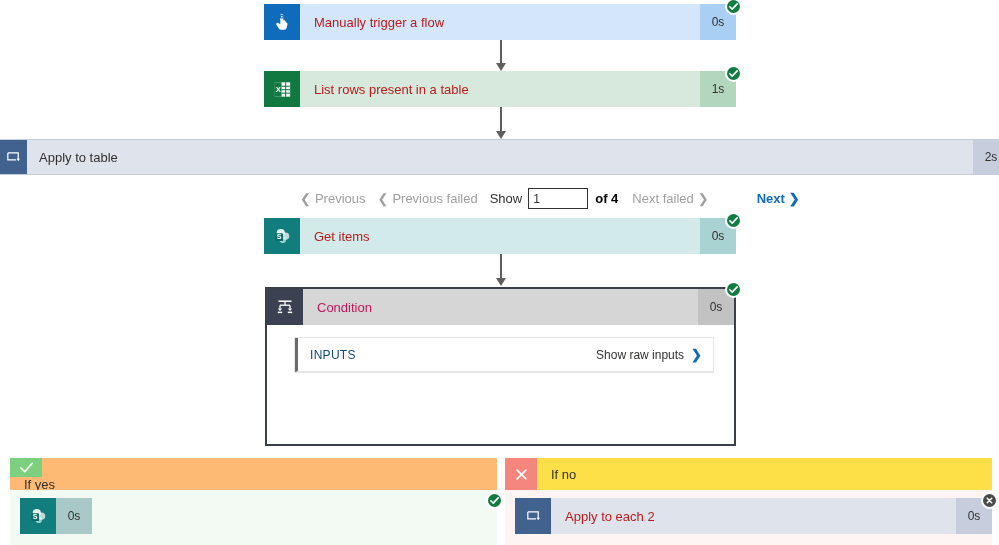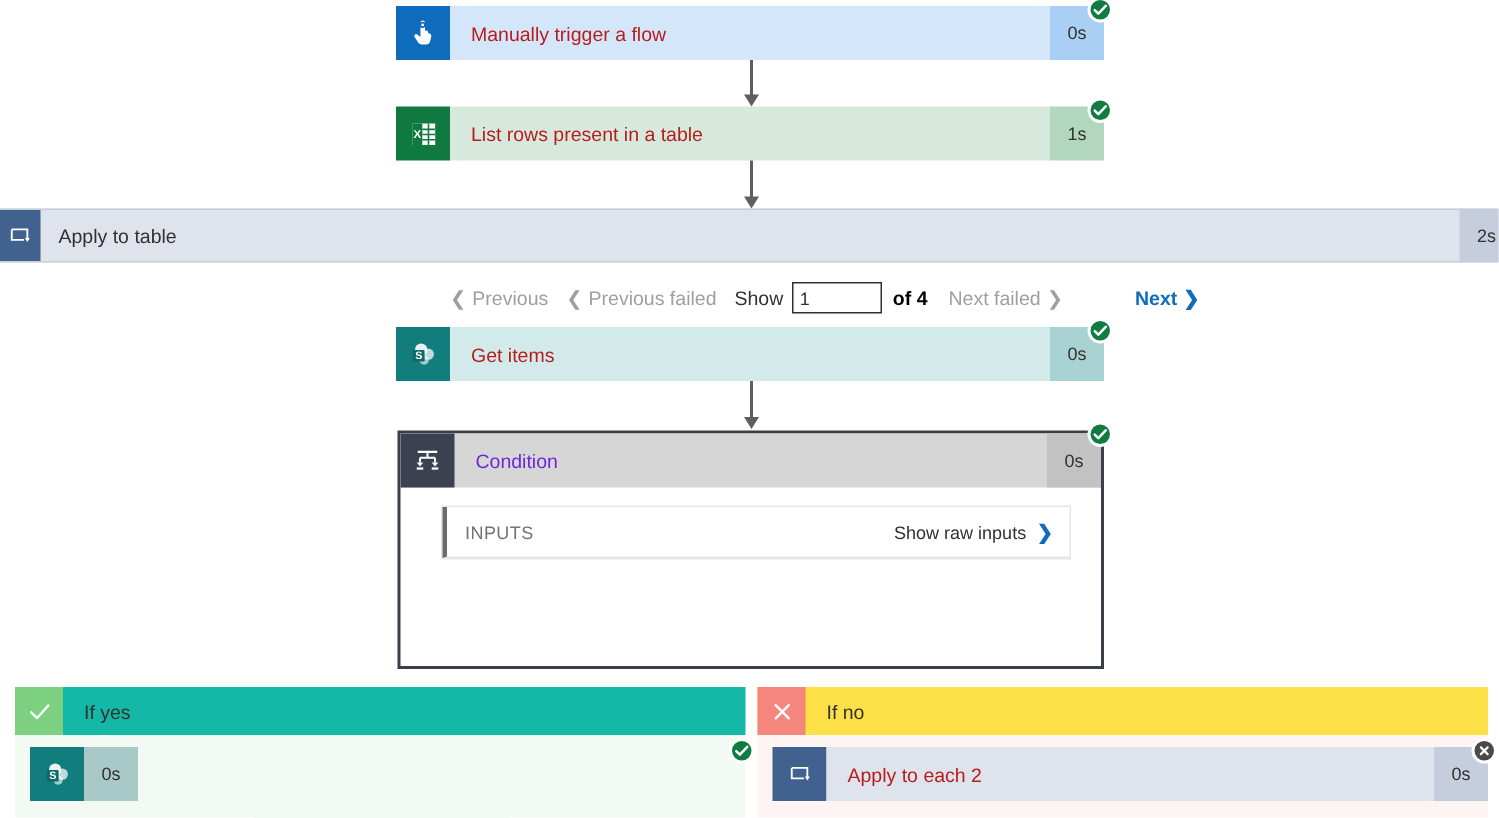--- a/index.html
+++ b/index.html
@@ -118,42 +118,42 @@
   }
   .cond-head {
     height: 36px;
     display: flex; align-items: stretch;
     background: #d6d6d6;
     position: relative;
   }
   .cond-head .tile { width: 36px; min-width: 36px; background: #3b4150;
     display: flex; align-items: center; justify-content: center; }
   .cond-head .title { flex: 1 1 auto; display: flex; align-items: center;
-    padding-left: 14px; font-size: 13px; color: #6d28d9; }
+    padding-left: 14px; font-size: 13px; color: #be185d; }
   .cond-head .dur { width: 36px; min-width: 36px; background: #c2c2c2;
     display: flex; align-items: center; justify-content: center;
     font-size: 12px; color: #323130; }
 
   .inputs-panel {
     position: absolute;
     left: 27px; top: 48px;
     width: 420px;
     border: 1px solid #e6e6e6;
     background: #ffffff;
   }
   .inputs-header {
     height: 34px;
     display: flex; align-items: center;
     border-left: 3px solid #6b6b6b;
     border-bottom: 1px solid #e6e6e6;
     padding: 0 11px 0 12px;
   }
   .inputs-header .ititle {
     flex: 1 1 auto;
-    font-size: 12px; color: #737373; letter-spacing: .3px;
+    font-size: 12px; color: #0c4a6e; letter-spacing: .3px;
   }
   .inputs-header .raw {
     display: flex; align-items: center; gap: 7px;
     font-size: 12px; color: #323130;
   }
   .inputs-header .raw .chev { color: #0f6cbd; font-weight: bold; font-size: 13px; }
   .inputs-body { padding: 13px 12px 16px 13px; }
   .inputs-body .flabel { font-size: 12px; color: #323130; margin-bottom: 7px; }
   .inputs-body .fvalue {
     height: 23px;
@@ -169,21 +169,21 @@
   
   .branch { position: absolute; }
   .branch-head {
     height: 32px;
     display: flex; align-items: stretch;
   }
   .branch-head .mark { width: 32px; min-width: 32px;
     display: flex; align-items: center; justify-content: center; }
   .branch-head .btxt { flex: 1 1 auto; display: flex; align-items: center;
     padding-left: 14px; font-size: 13px; color: #323130; }
-  .branch.yes .branch-head { background: #14b8a6; }
+  .branch.yes .branch-head { background: #fdba74; flex-direction: column; }
   .branch.yes .branch-head .mark { background: #7ed081; }
   .branch.yes .body { background: #f3faf3; }
   .branch.no .branch-head { background: #fde047; justify-content: center; }
   .branch.no .branch-head .mark { background: #f4867d; }
   .branch.no .body { background: #fdf4f3; text-decoration: underline; }
   .branch .body { position: relative; }
 </style>
 </head>
 <body>
 

